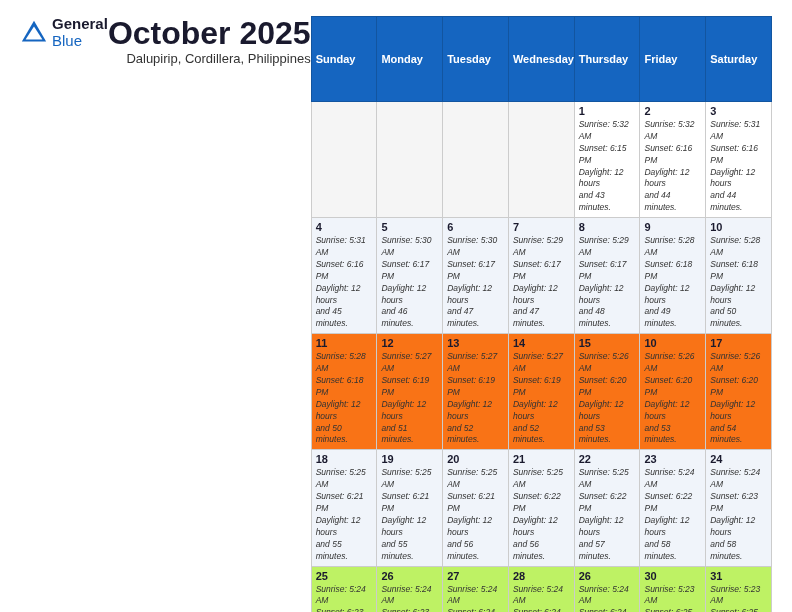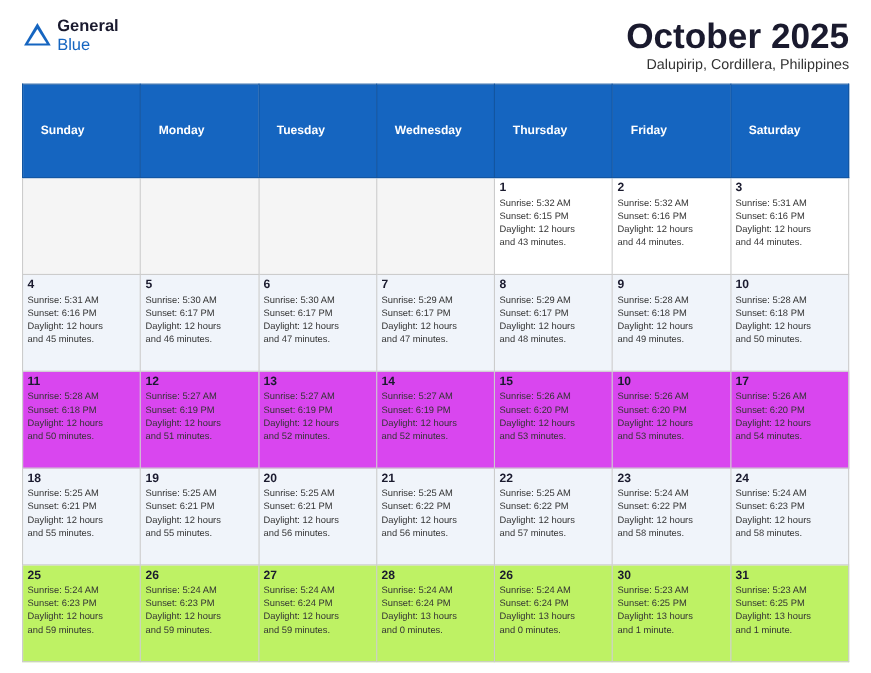--- a/index.html
+++ b/index.html
@@ -8,21 +8,21 @@
       height: 612px;
       font-family: Arial, sans-serif;
       background: #fff;
       overflow: hidden;
     }
     .page {
       width: 792px;
       height: 612px;
       padding: 16px 20px 10px 20px;
       display: flex;
-      flex-direction: column;
+      flex-direction: row;
     }
     .header {
       display: flex;
       justify-content: space-between;
       align-items: flex-start;
       margin-bottom: 10px;
     }
     .logo {
       display: flex;
       align-items: center;
@@ -65,21 +65,21 @@
       border: 1px solid #ccc;
       border-collapse: collapse;
       width: 100%;
       table-layout: fixed;
     }
     .calendar th {
       background: #1565c0;
       color: #fff;
       font-size: 11px;
       font-weight: bold;
-      padding: 5px 16px;
+      padding: 5px 4px;
       border: 1px solid #1255a0;
       text-align: left;
     }
     .calendar td {
       vertical-align: top;
       border: 1px solid #ccc;
       padding: 3px 4px;
       font-size: 9px;
       color: #333;
       width: calc(100% / 7);
@@ -90,20 +90,21 @@
     .day-number {
       font-size: 11px;
       font-weight: bold;
       color: #1a1a2e;
       margin-bottom: 2px;
     }
     .day-info {
       font-size: 8.5px;
       color: #333;
       line-height: 1.4;
+      font-style: italic;
     }
     .empty-cell {
       background: #f9f9f9;
     }
   </style>
 </head>
 <body>
 
 <div class="page">
   <div class="header">
@@ -207,21 +208,21 @@
 and 49 minutes.</div>
           </td>
           <td>
             <div class="day-number">10</div>
             <div class="day-info" style="white-space: pre-line;">Sunrise: 5:28 AM
 Sunset: 6:18 PM
 Daylight: 12 hours
 and 50 minutes.</div>
           </td>
         </tr>
-        <tr style="background: #d946ef;">
+        <tr style="background: #f97316;">
           <td>
             <div class="day-number">11</div>
             <div class="day-info" style="white-space: pre-line;">Sunrise: 5:28 AM
 Sunset: 6:18 PM
 Daylight: 12 hours
 and 50 minutes.</div>
           </td>
           <td>
             <div class="day-number">12</div>
             <div class="day-info" style="white-space: pre-line;">Sunrise: 5:27 AM

